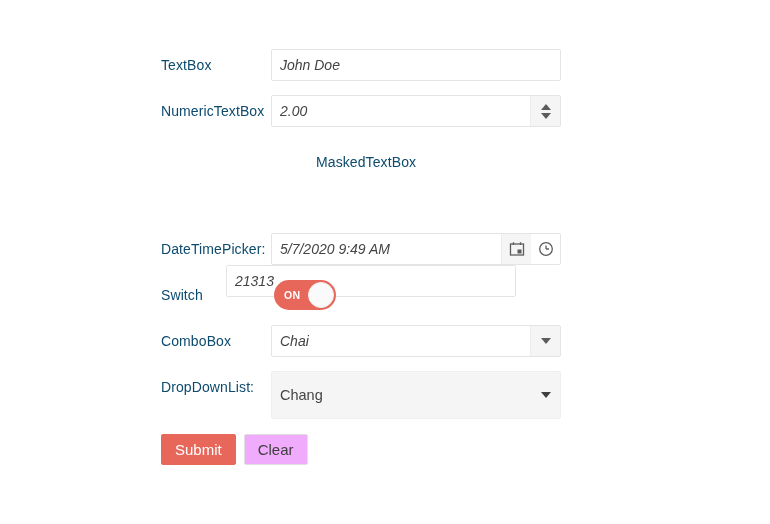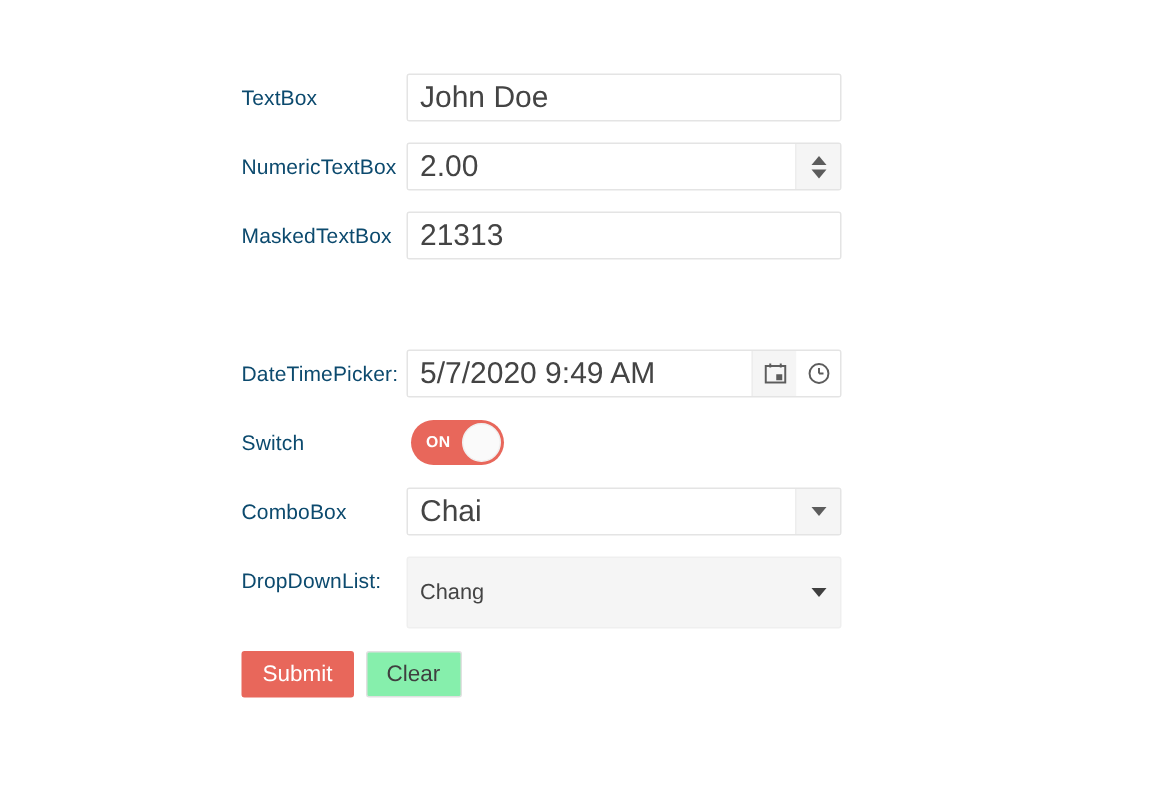--- a/index.html
+++ b/index.html
@@ -60,25 +60,26 @@
     display: flex;
     align-items: stretch;
     overflow: hidden;
   }
 
   .kbox .kvalue {
     flex: 1 1 auto;
     display: flex;
     align-items: center;
     padding-left: 8px;
-    font-size: 20px;
+    font-size: 14px;
     color: #444444;
     background: #ffffff;
     white-space: nowrap;
     overflow: hidden;
+    font-style: italic;
   }
 
   
   .kbtn {
     flex: 0 0 auto;
     width: 29px;
     display: flex;
     align-items: center;
     justify-content: center;
     background: #f5f5f5;
@@ -213,21 +214,21 @@
     border-radius: 2px;
     padding: 0 13px;
     cursor: pointer;
   }
   .btn-primary {
     background: #e8675b;
     color: #ffffff;
     border: 1px solid #e8675b;
   }
   .btn-default {
-    background: #86efac;
+    background: #f0abfc;
     color: #3f3f3f;
     border: 1px solid #e0e0e0;
   }
 
   svg { display: block; }
 </style>
 </head>
 <body>
 
 <div id="form-wrap">
@@ -247,21 +248,21 @@
       <div class="kbox">
         <div class="kvalue">2.00</div>
         <div class="spinner">
           <span class="tri-up"></span>
           <span class="tri-dn"></span>
         </div>
       </div>
     </div>
   </div>
 
-  <div class="form-row" style="top:141px;">
+  <div class="form-row" style="top:155px;flex-direction:column;">
     <div class="row-label">MaskedTextBox</div>
     <div class="field-area">
       <div class="kbox">
         <div class="kvalue">21313</div>
       </div>
     </div>
   </div>
 
 
   <div class="form-row" style="top:233px;">

